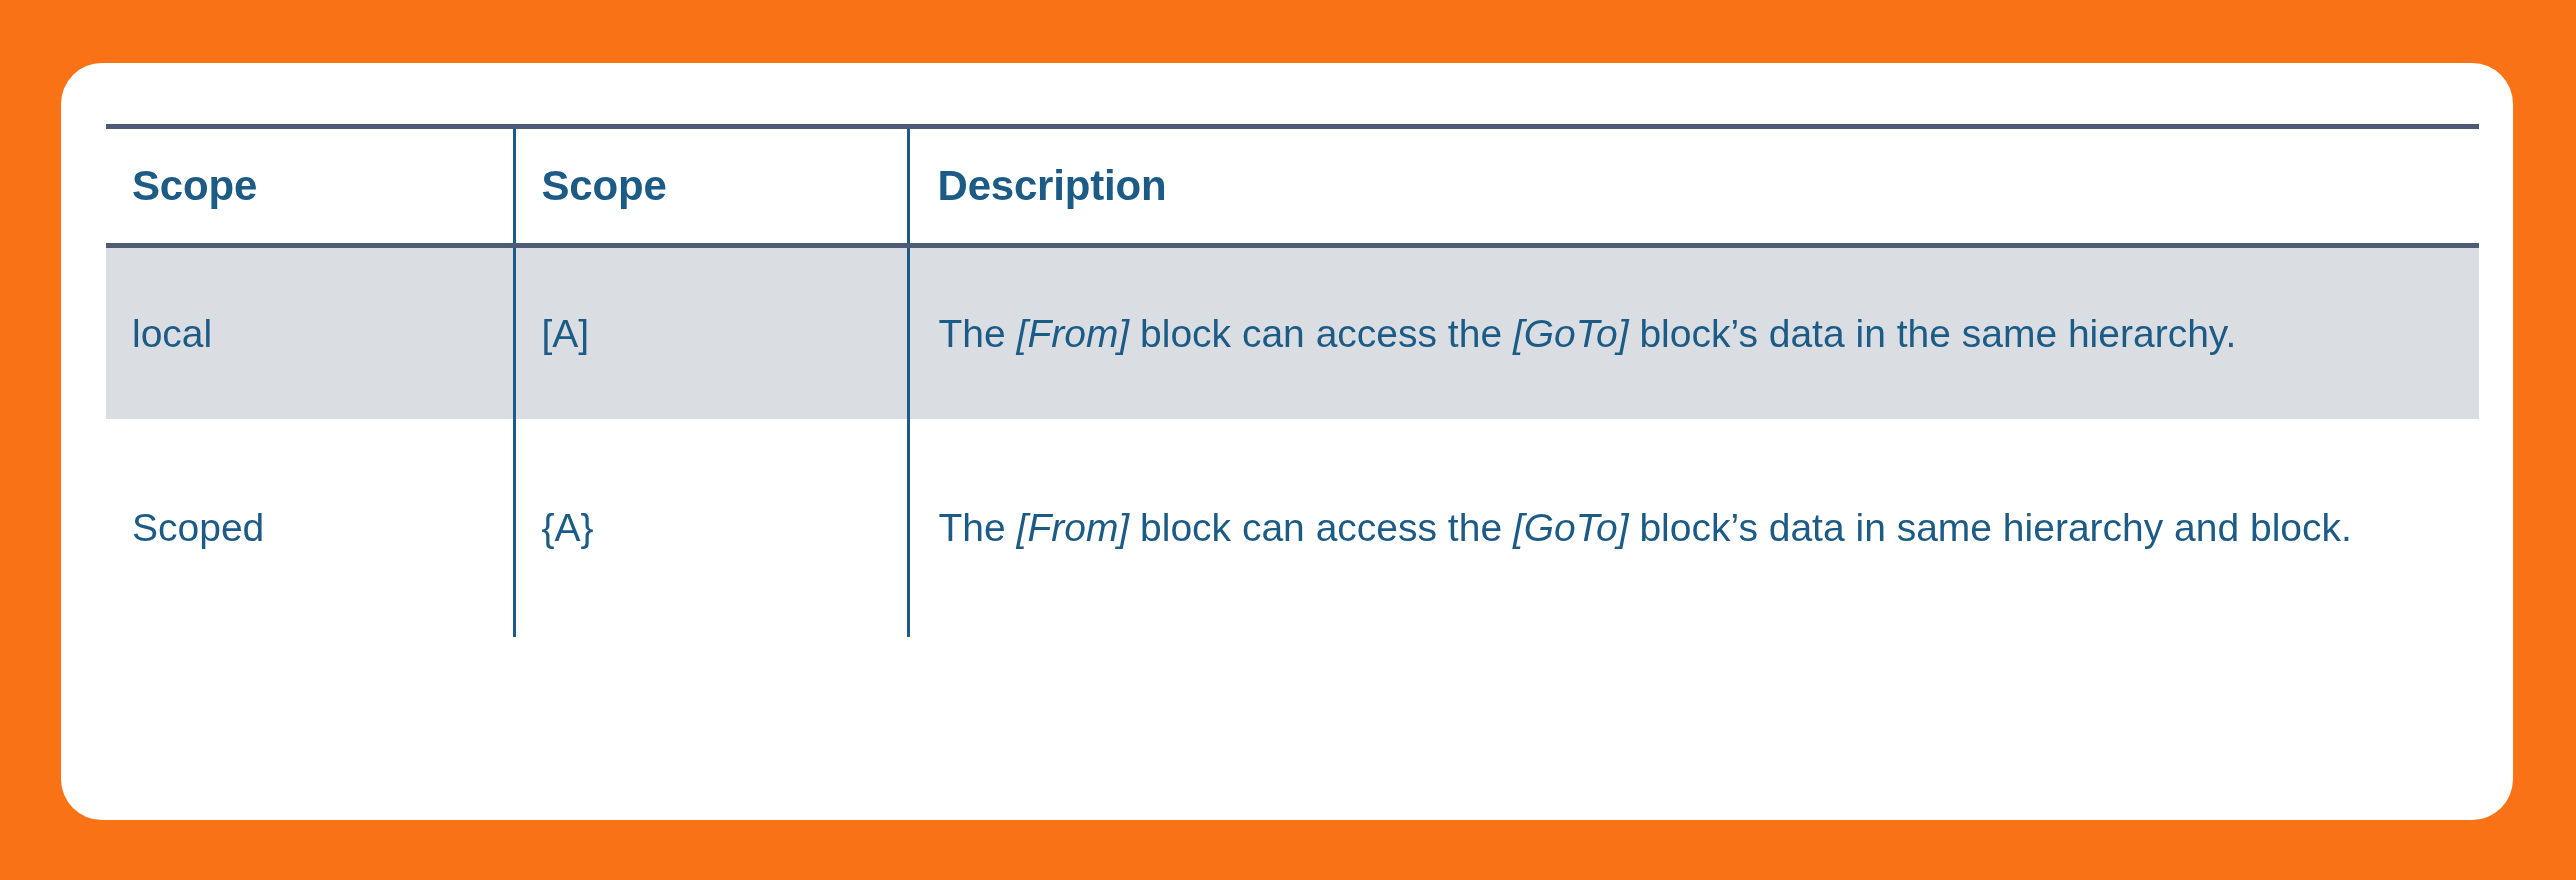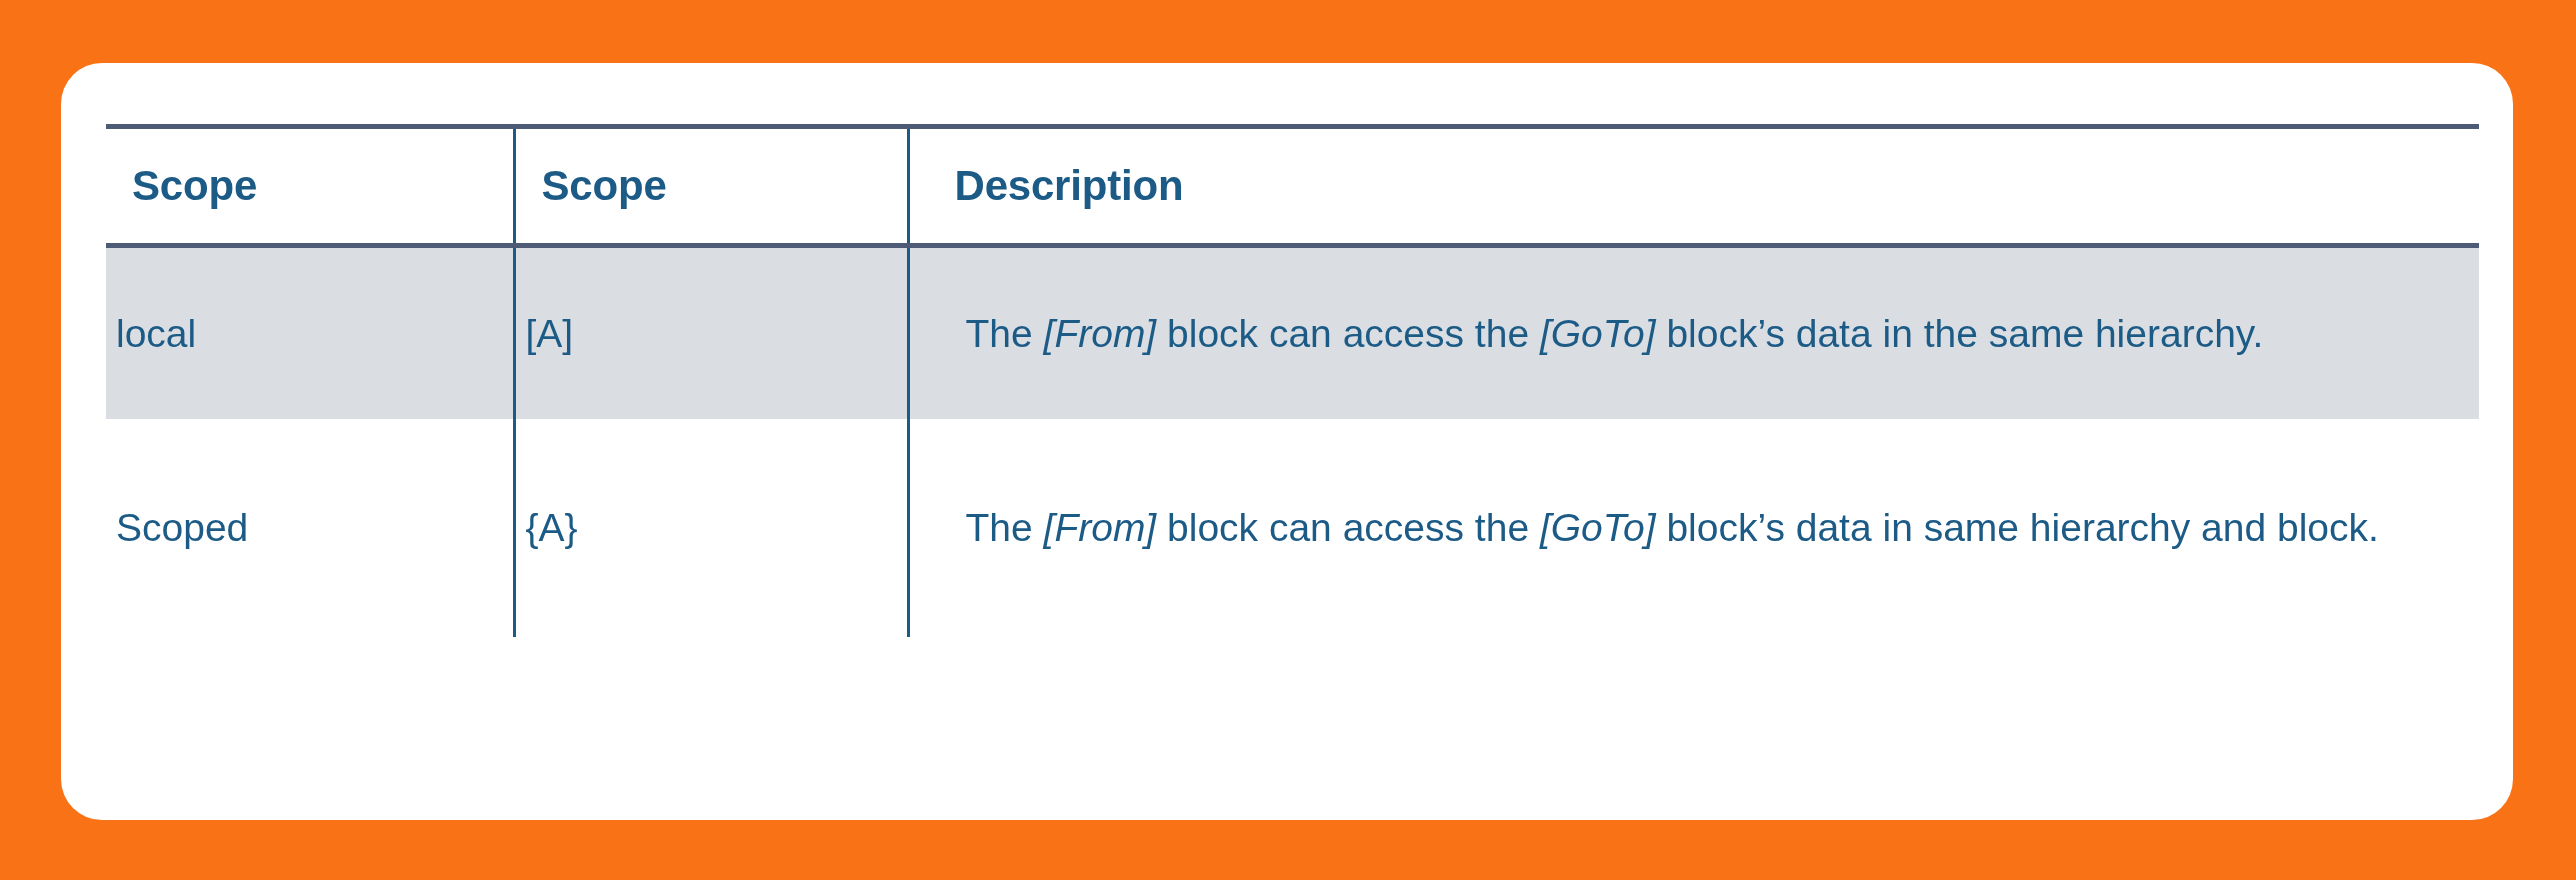--- a/index.html
+++ b/index.html
@@ -68,42 +68,42 @@
   .div-left  { border-left: 3.9px solid #1d5b87; }
 
   
   .head-row th {
     height: 114px;
     font-size: 42px;
     font-weight: bold;
     letter-spacing: -0.2px;
   }
   .head-cell-inner { padding-left: 26px; }
-  .head-cell-inner.desc { padding-left: 45px; }
+  .head-cell-inner.desc { padding-left: 28px; }
 
   
   .body-row td {
     font-size: 39px;
     font-weight: normal;
     line-height: 1.42;
   }
-  .cell-inner { padding-left: 10px; }
+  .cell-inner { padding-left: 26px; }
   .cell-inner.desc { padding-left: 29px; padding-right: 15.7px; }
 
   .row-h-1 td { height: 171px; }
   .row-h-2 td { height: 218px; }
   .row-h-3 td { height: 171px; }
 
   .striped td { background: #dadee3; }
   .plain td { background: #ffffff; }
 
   .block-ref {
     font-style: italic;
   }
-  .desc-text { display: block; margin-left: 27px; }
+  .desc-text { display: block; }
 </style>
 </head>
 <body>
 
 <div id="screen">
   <div id="card">
 
     <table id="scope-table">
       <colgroup>
         <col class="c-scope">

